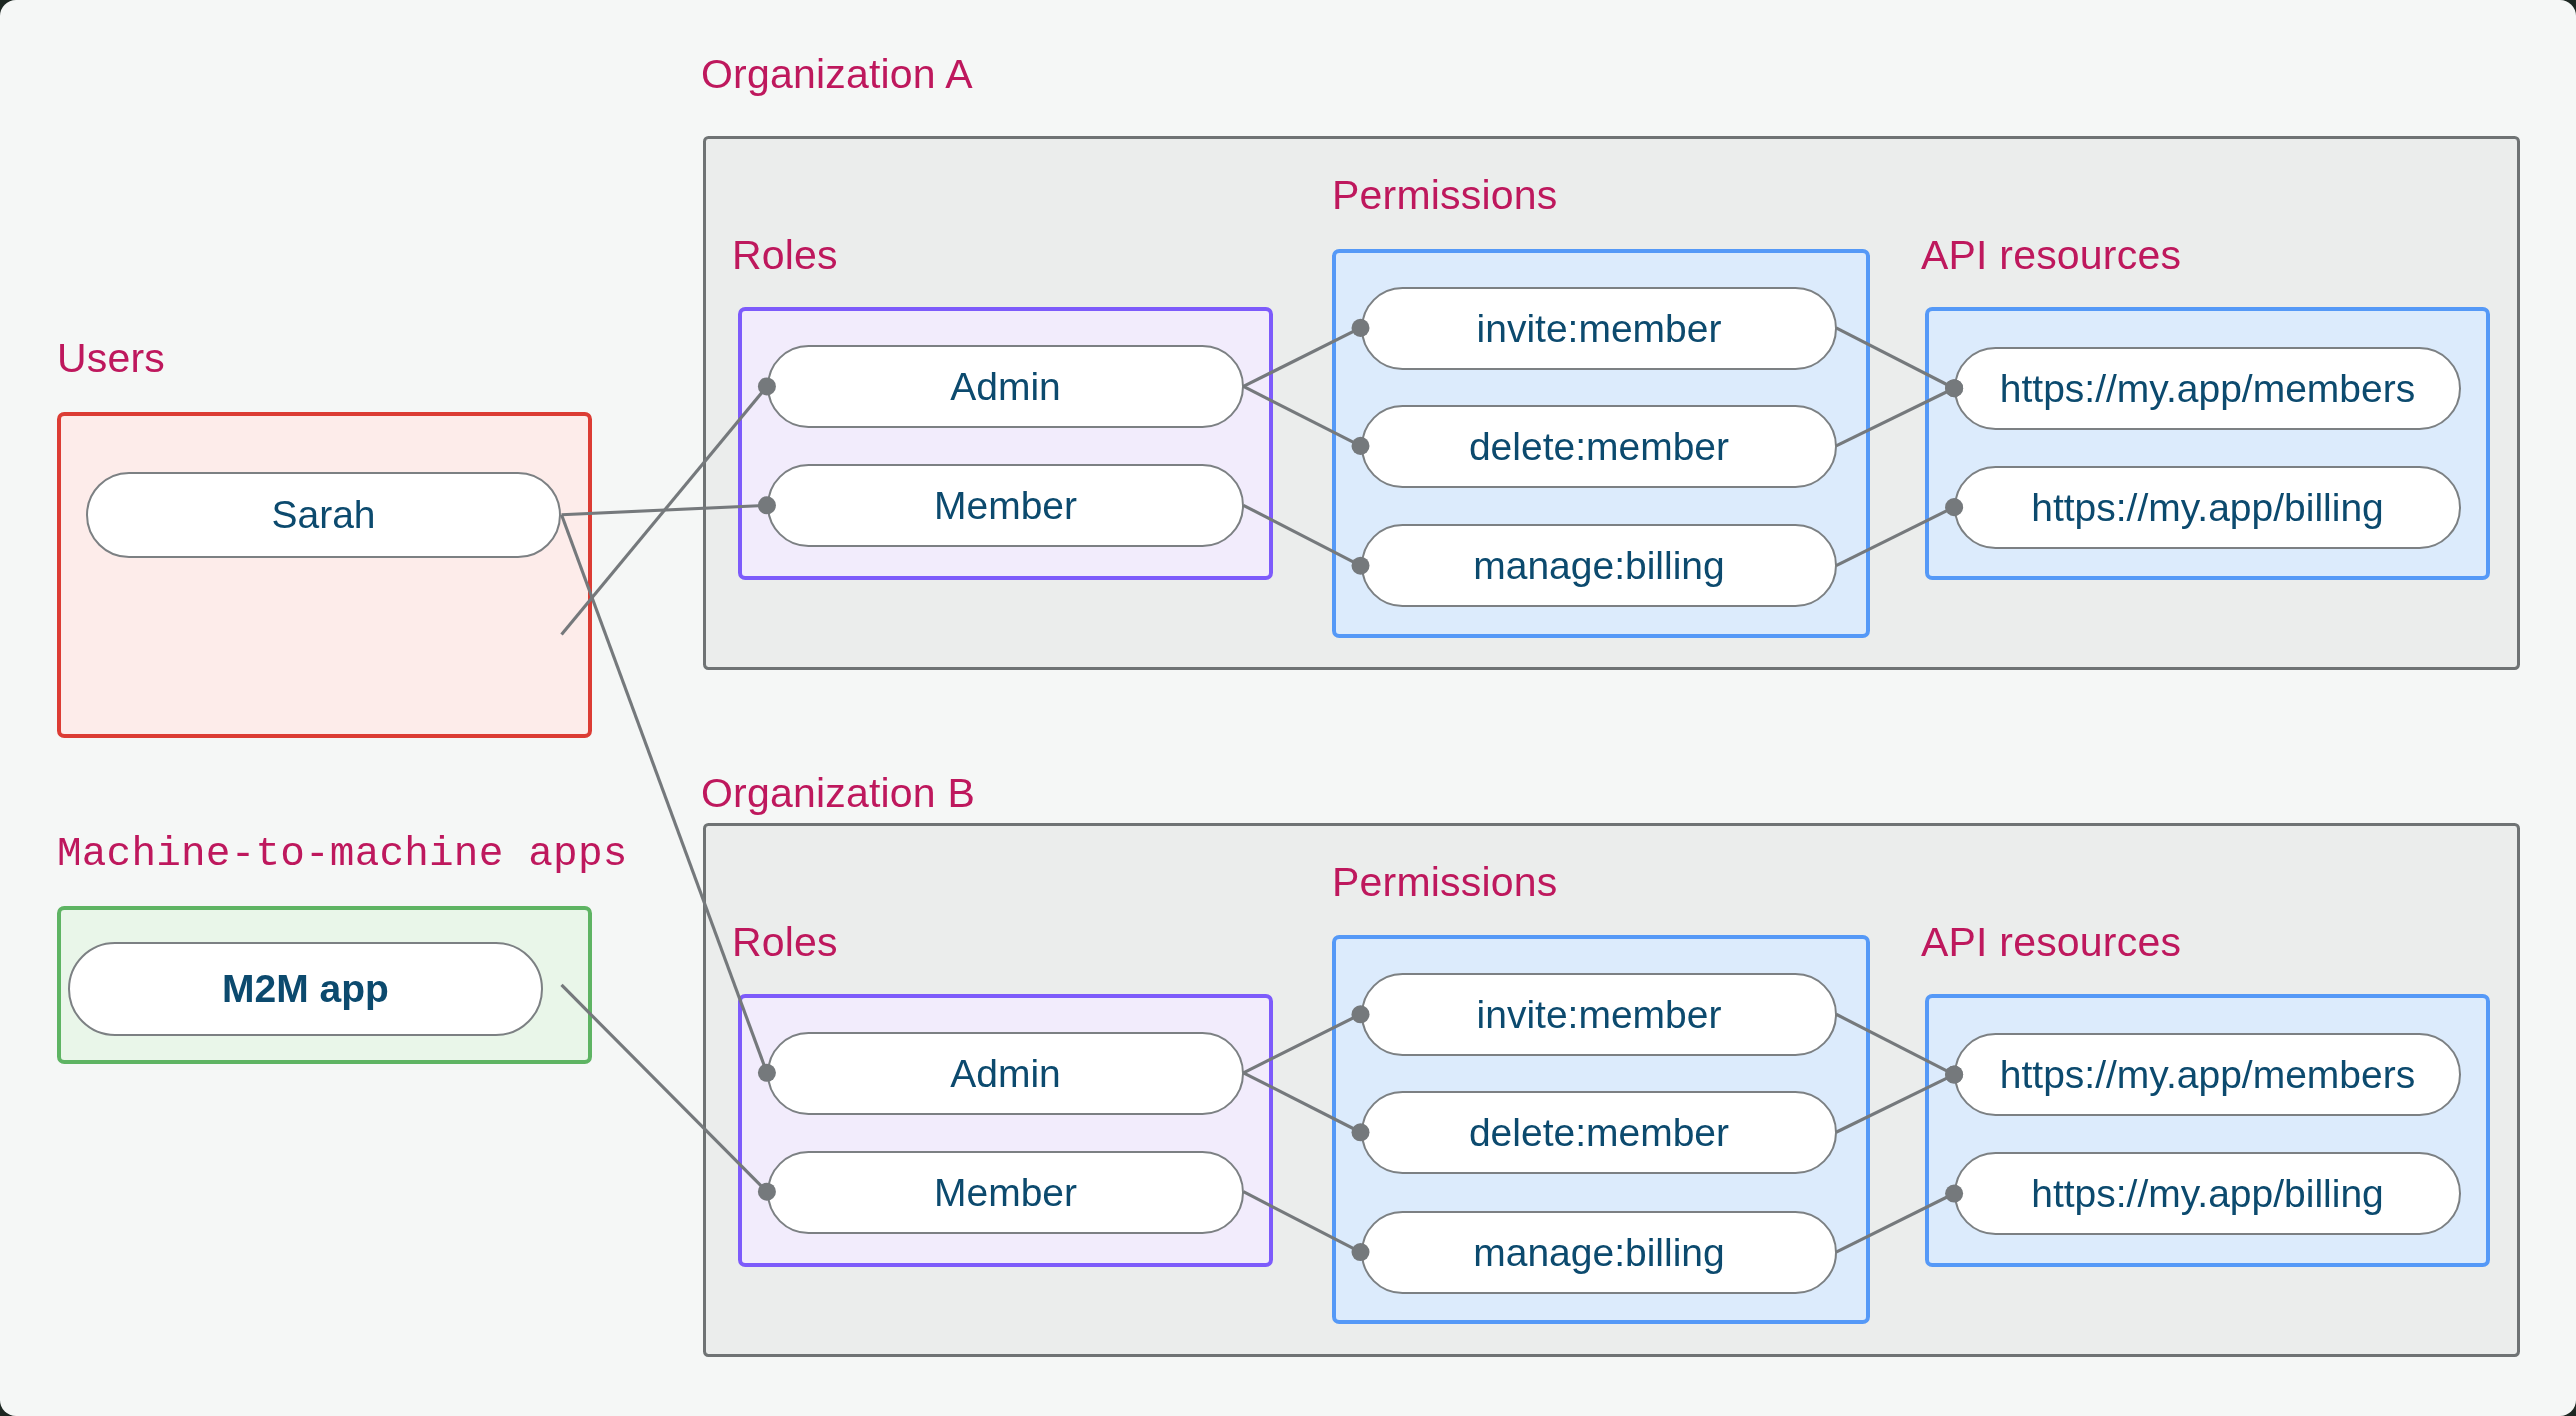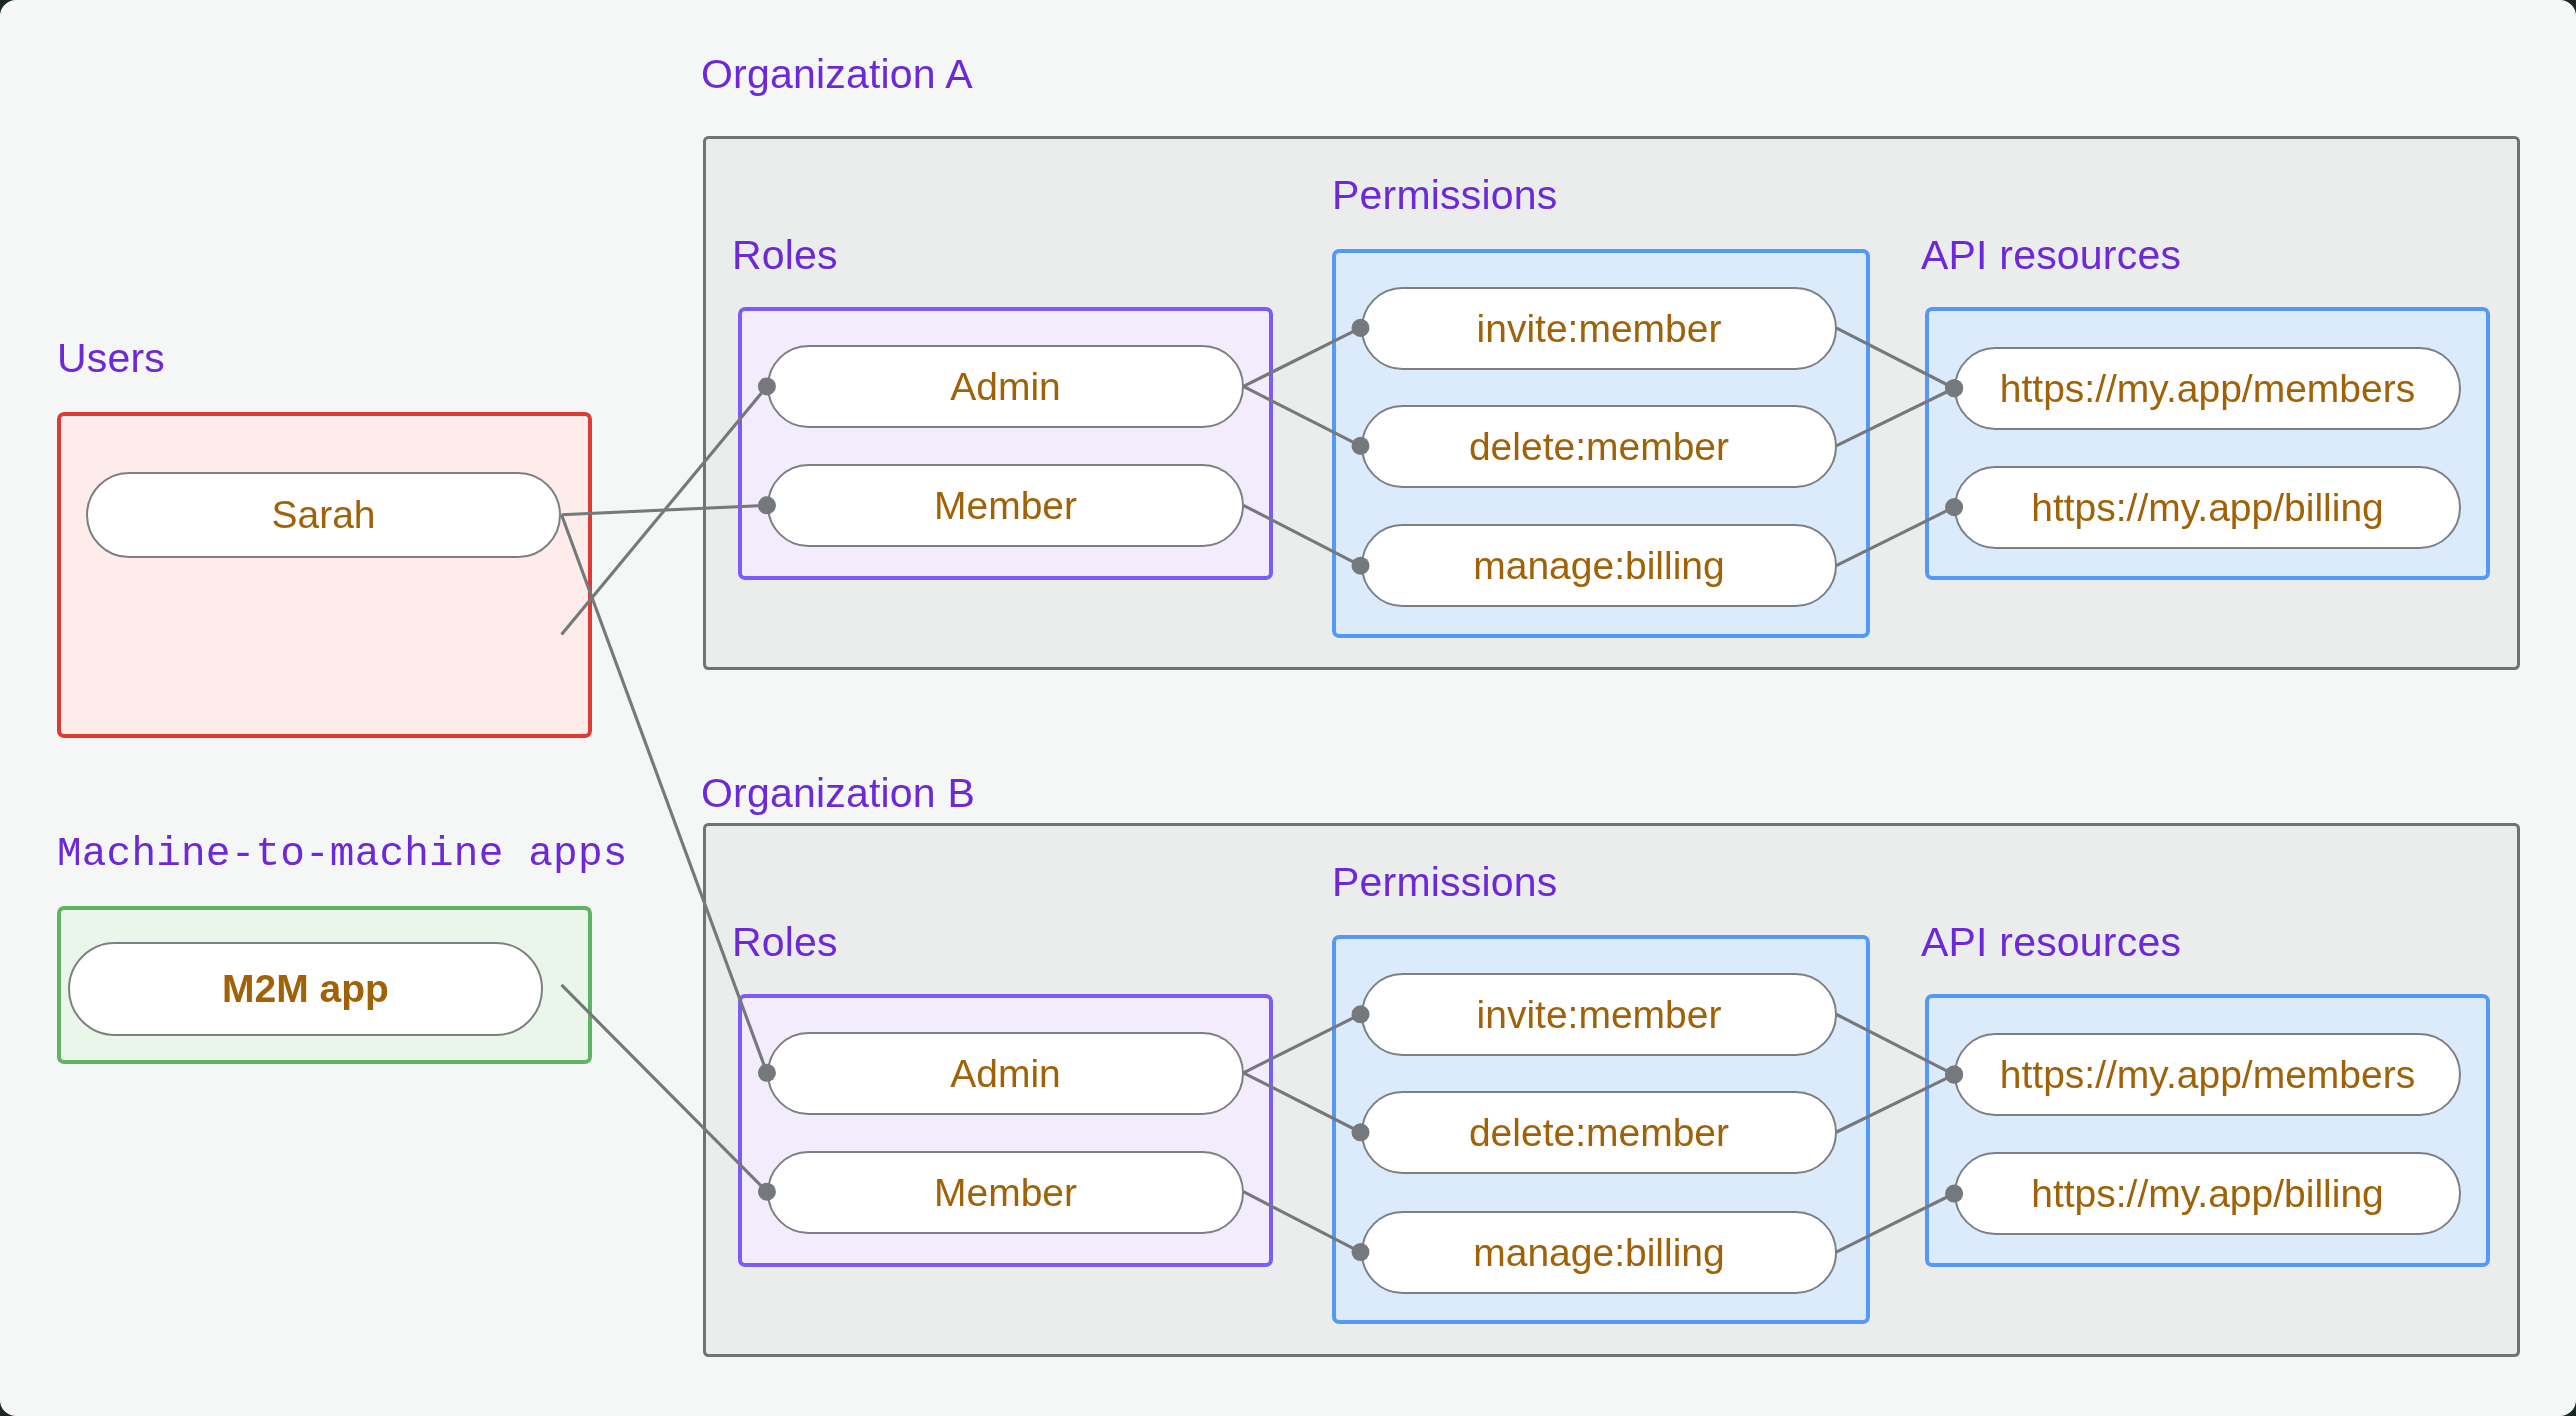--- a/index.html
+++ b/index.html
@@ -2,34 +2,34 @@
 <html style="font-size:14.4px"><head>
 <meta charset="utf-8">
 <style>
   html,body{margin:0;padding:0;background:#1d2722;}
   .stage{
     position:relative;width:2576px;height:1416px;background:#f5f7f6;
     border-radius:16px;overflow:hidden;
     font-family:"Liberation Sans", sans-serif;color:#1f2428;
   }
   .heading{
-    position:absolute;font-size:41px;line-height:1.15;color:#6d28d9;
+    position:absolute;font-size:41px;line-height:1.15;color:#be185d;
     white-space:nowrap;letter-spacing:0.2px;
   }
   .frame{position:absolute;box-sizing:border-box;border-radius:7.2px;}
   .frame.org{background:#ebedec;border:3.6px solid #6f7374;border-radius:5.4px;}
   .frame.red{background:#fdecea;border:4.5px solid #dc3c34;}
   .frame.green{background:#e9f6e9;border:4.5px solid #5eb463;}
   .frame.purple{background:#f2ecfc;border:4.5px solid #7d5bfb;}
   .frame.blue{background:#dcebfc;border:4.5px solid #5599f7;}
   .pill{
     position:absolute;box-sizing:border-box;background:#ffffff;
     border:2.7px solid #7c8083;border-radius:900px;
     display:flex;align-items:center;justify-content:center;
-    font-size:39px;color:#a16207;white-space:nowrap;
+    font-size:39px;color:#0c4a6e;white-space:nowrap;
   }
   .edges{position:absolute;left:0;top:0;pointer-events:none;}
 </style>
 </head>
 <body>
 
 <div class="stage">
 
   <div class="heading" style="left:57px;top:335px;">Users</div>
   <div class="frame red" style="left:57px;top:412px;width:535px;height:326px;"></div>

